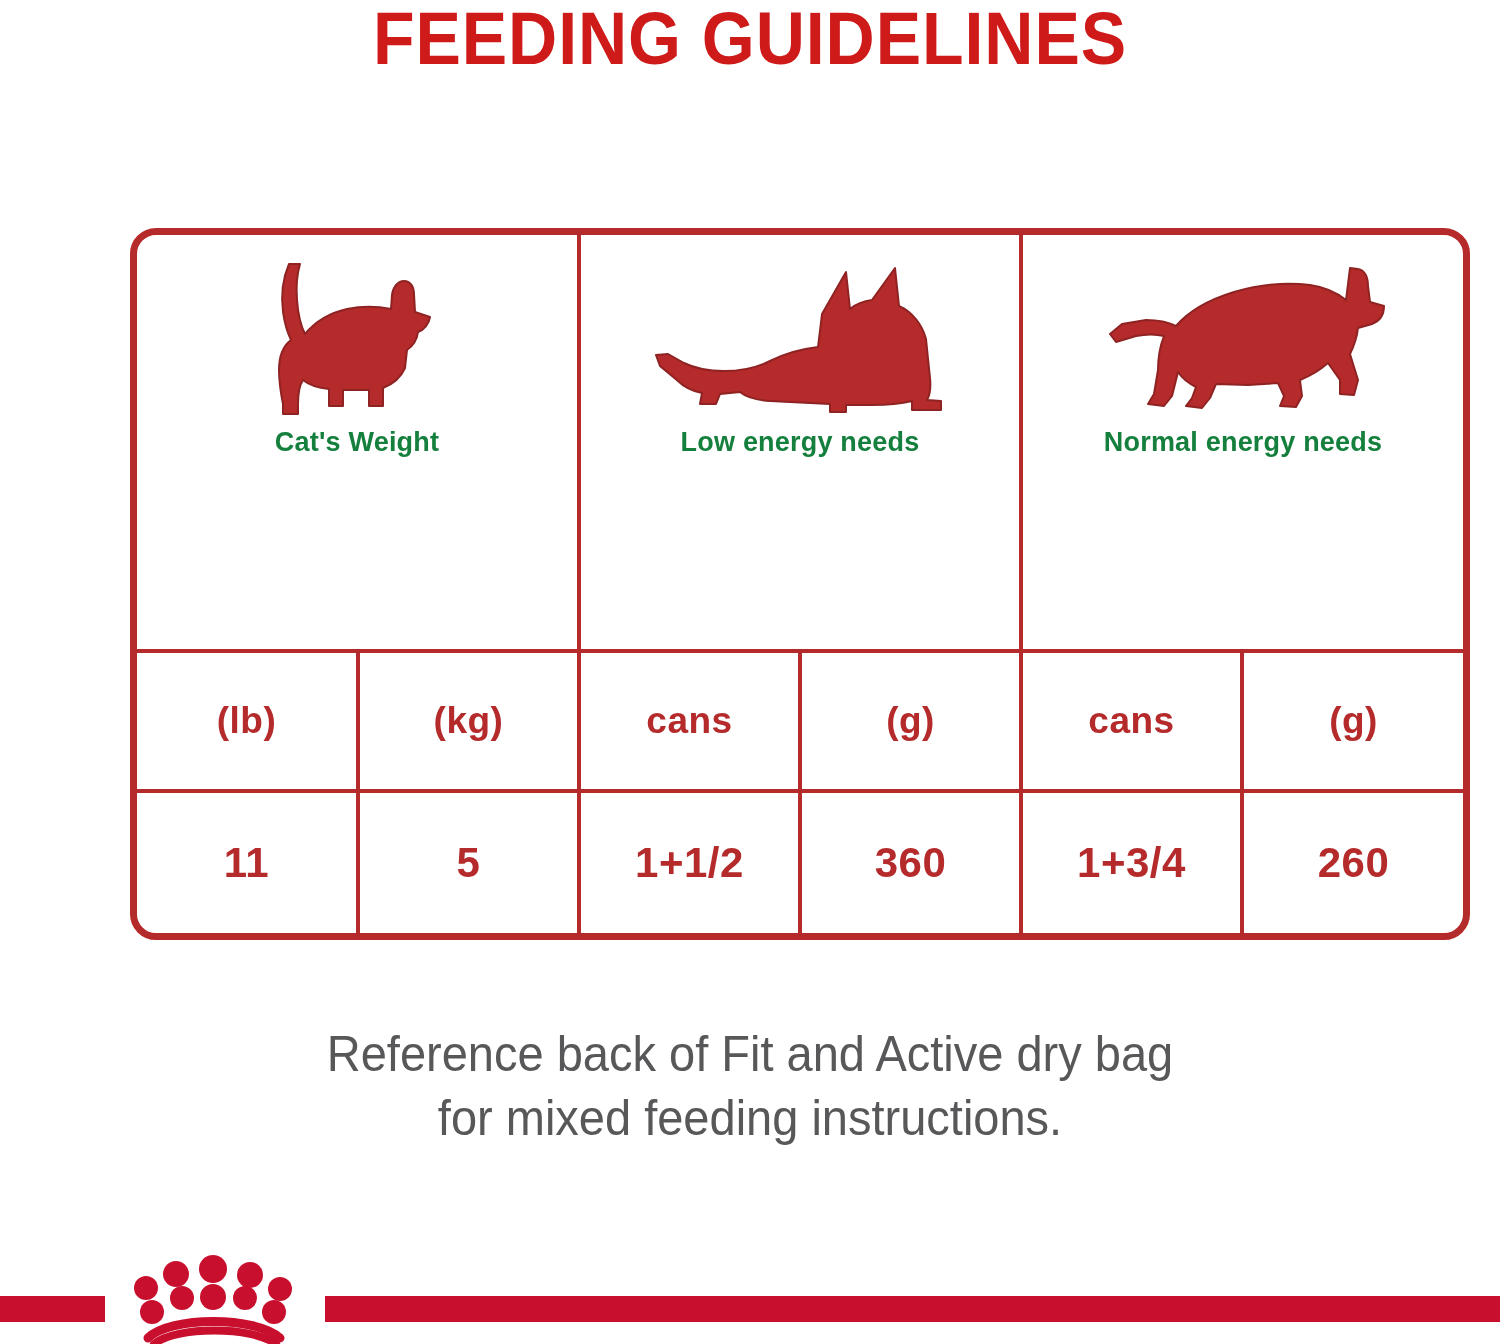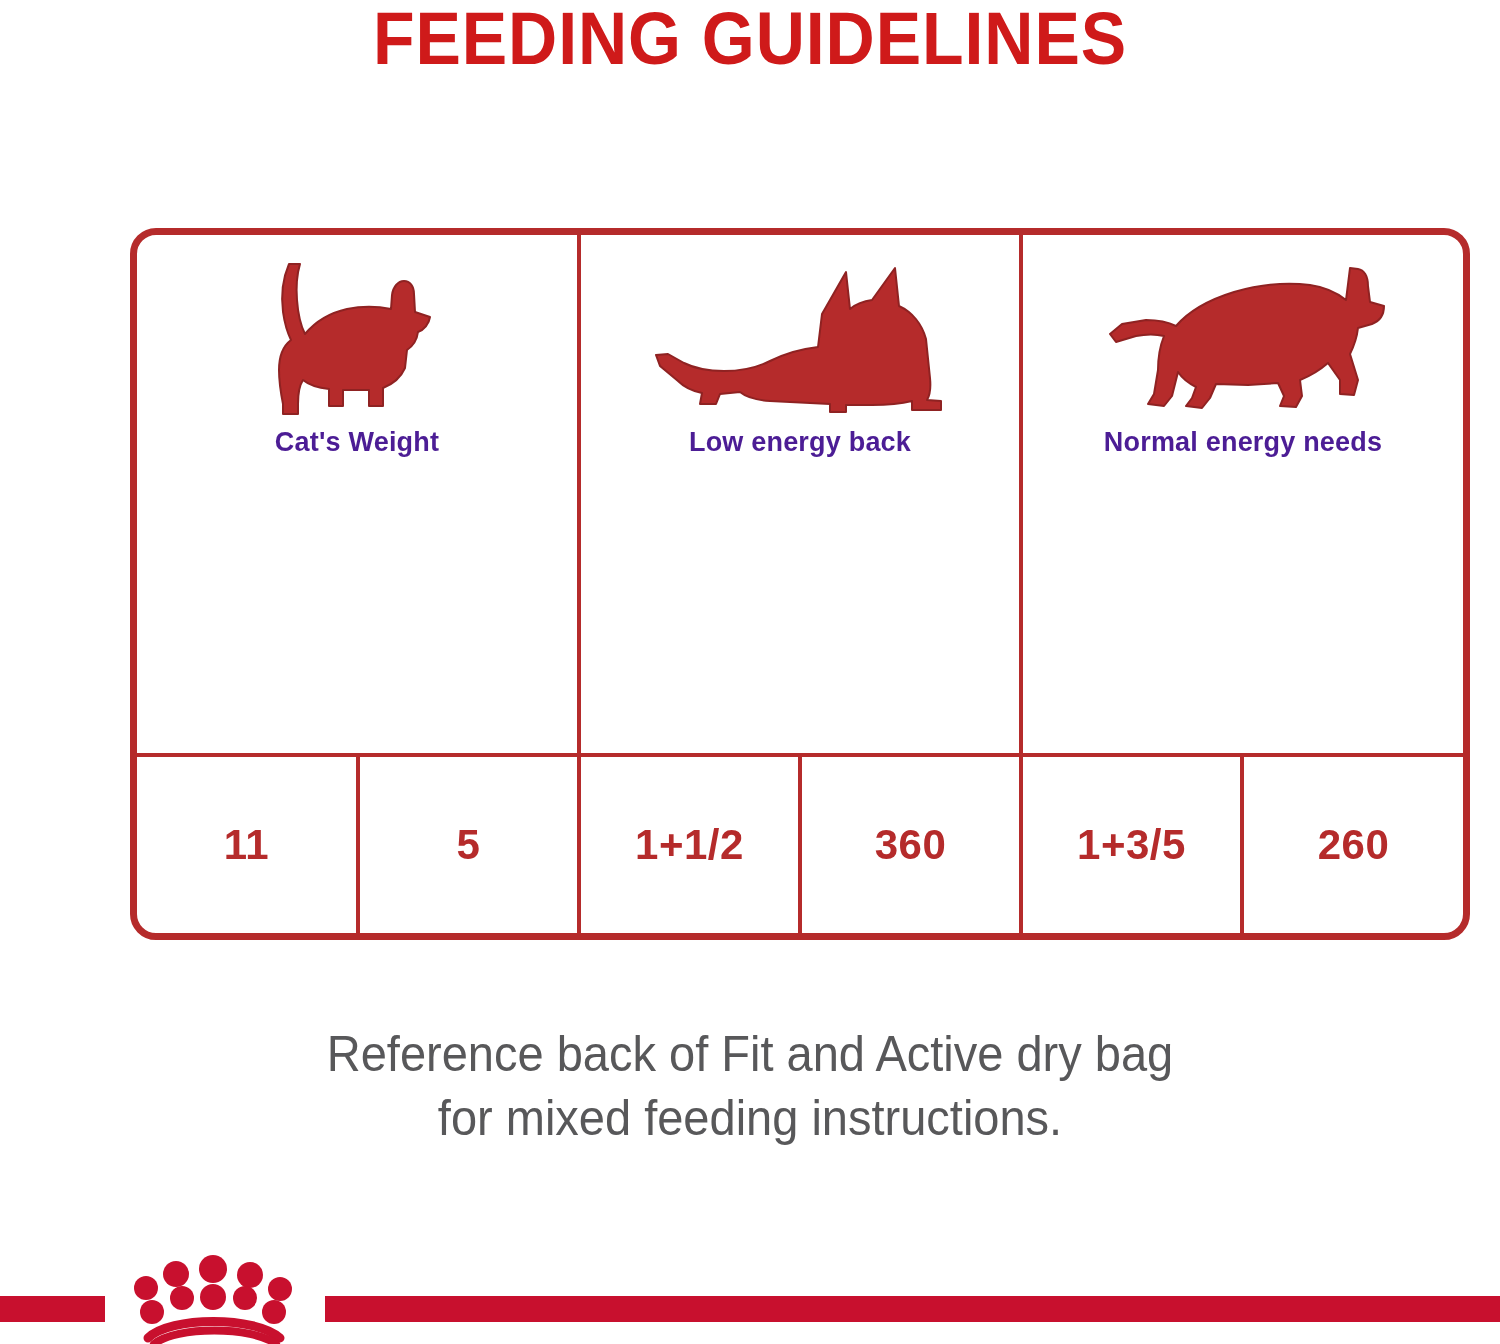--- a/index.html
+++ b/index.html
@@ -89,21 +89,21 @@
     height: 170px;
     display: flex;
     align-items: flex-end;
     justify-content: center;
   }
   .cat-art svg { display: block; }
   .group-label {
     margin-top: 8px;
     font-size: 27px;
     font-weight: bold;
-    color: #4c1d95;
+    color: #15803d;
     letter-spacing: 0.2px;
     white-space: nowrap;
   }
 
   
   tr.unit-row td {
     height: 102px;
     font-size: 37px;
     font-weight: bold;
     letter-spacing: 0.5px;
@@ -204,21 +204,21 @@
                   L291 147 L291 156 L262 156 L262 147
                   C250 150 236 151 222 151 L196 151 L196 158 L180 158 L180 150
                   L120 147 C106 146 96 143 90 138
                   L70 140 L66 150 L50 150 L52 139
                   C42 137 34 133 28 127 L10 112 L6 101 L18 100 L34 109
                   C44 114 58 117 74 117 C92 117 108 113 120 107
                   C134 100 150 95 168 93 L172 60 Z
                 "></path>
               </svg>
             </div>
-            <div class="group-label">Low energy back</div>
+            <div class="group-label">Low energy needs</div>
           </div>
         </td>
 
         <td colspan="2" class="group-start">
           <div class="icon-cell-inner">
             <div class="cat-art">
               <svg width="310" height="165" viewBox="0 0 310 165" aria-hidden="true">
                 <path fill="#b52b2b" stroke="#8f2222" stroke-width="2" stroke-linejoin="round" d="
                   M262 14 L258 46 C248 38 236 33 222 31
                   C198 28 170 31 146 38 C120 46 100 58 88 72
@@ -233,28 +233,36 @@
                   L284 70 C292 67 296 60 296 52 L282 48 L280 32
                   C280 22 276 16 270 15 Z
                 "></path>
               </svg>
             </div>
             <div class="group-label">Normal energy needs</div>
           </div>
         </td>
       </tr>
 
+      <tr class="unit-row">
+        <td class="group-start" style="width:148px;">(lb)</td>
+        <td style="width:163px;">(kg)</td>
+        <td class="group-start" style="width:254px;">cans</td>
+        <td style="width:251px;">(g)</td>
+        <td class="group-start" style="width:254px;">cans</td>
+        <td style="width:256px;">(g)</td>
+      </tr>
 
 
       <tr class="data-row">
         <td class="group-start">11</td>
         <td>5</td>
         <td class="group-start">1+1/2</td>
         <td>360</td>
-        <td class="group-start">1+3/5</td>
+        <td class="group-start">1+3/4</td>
         <td>260</td>
       </tr>
 
 
     </tbody>
       </table>
   </div>
 
   <div id="footnote">
     <span class="line">Reference back of Fit and Active dry bag</span>

